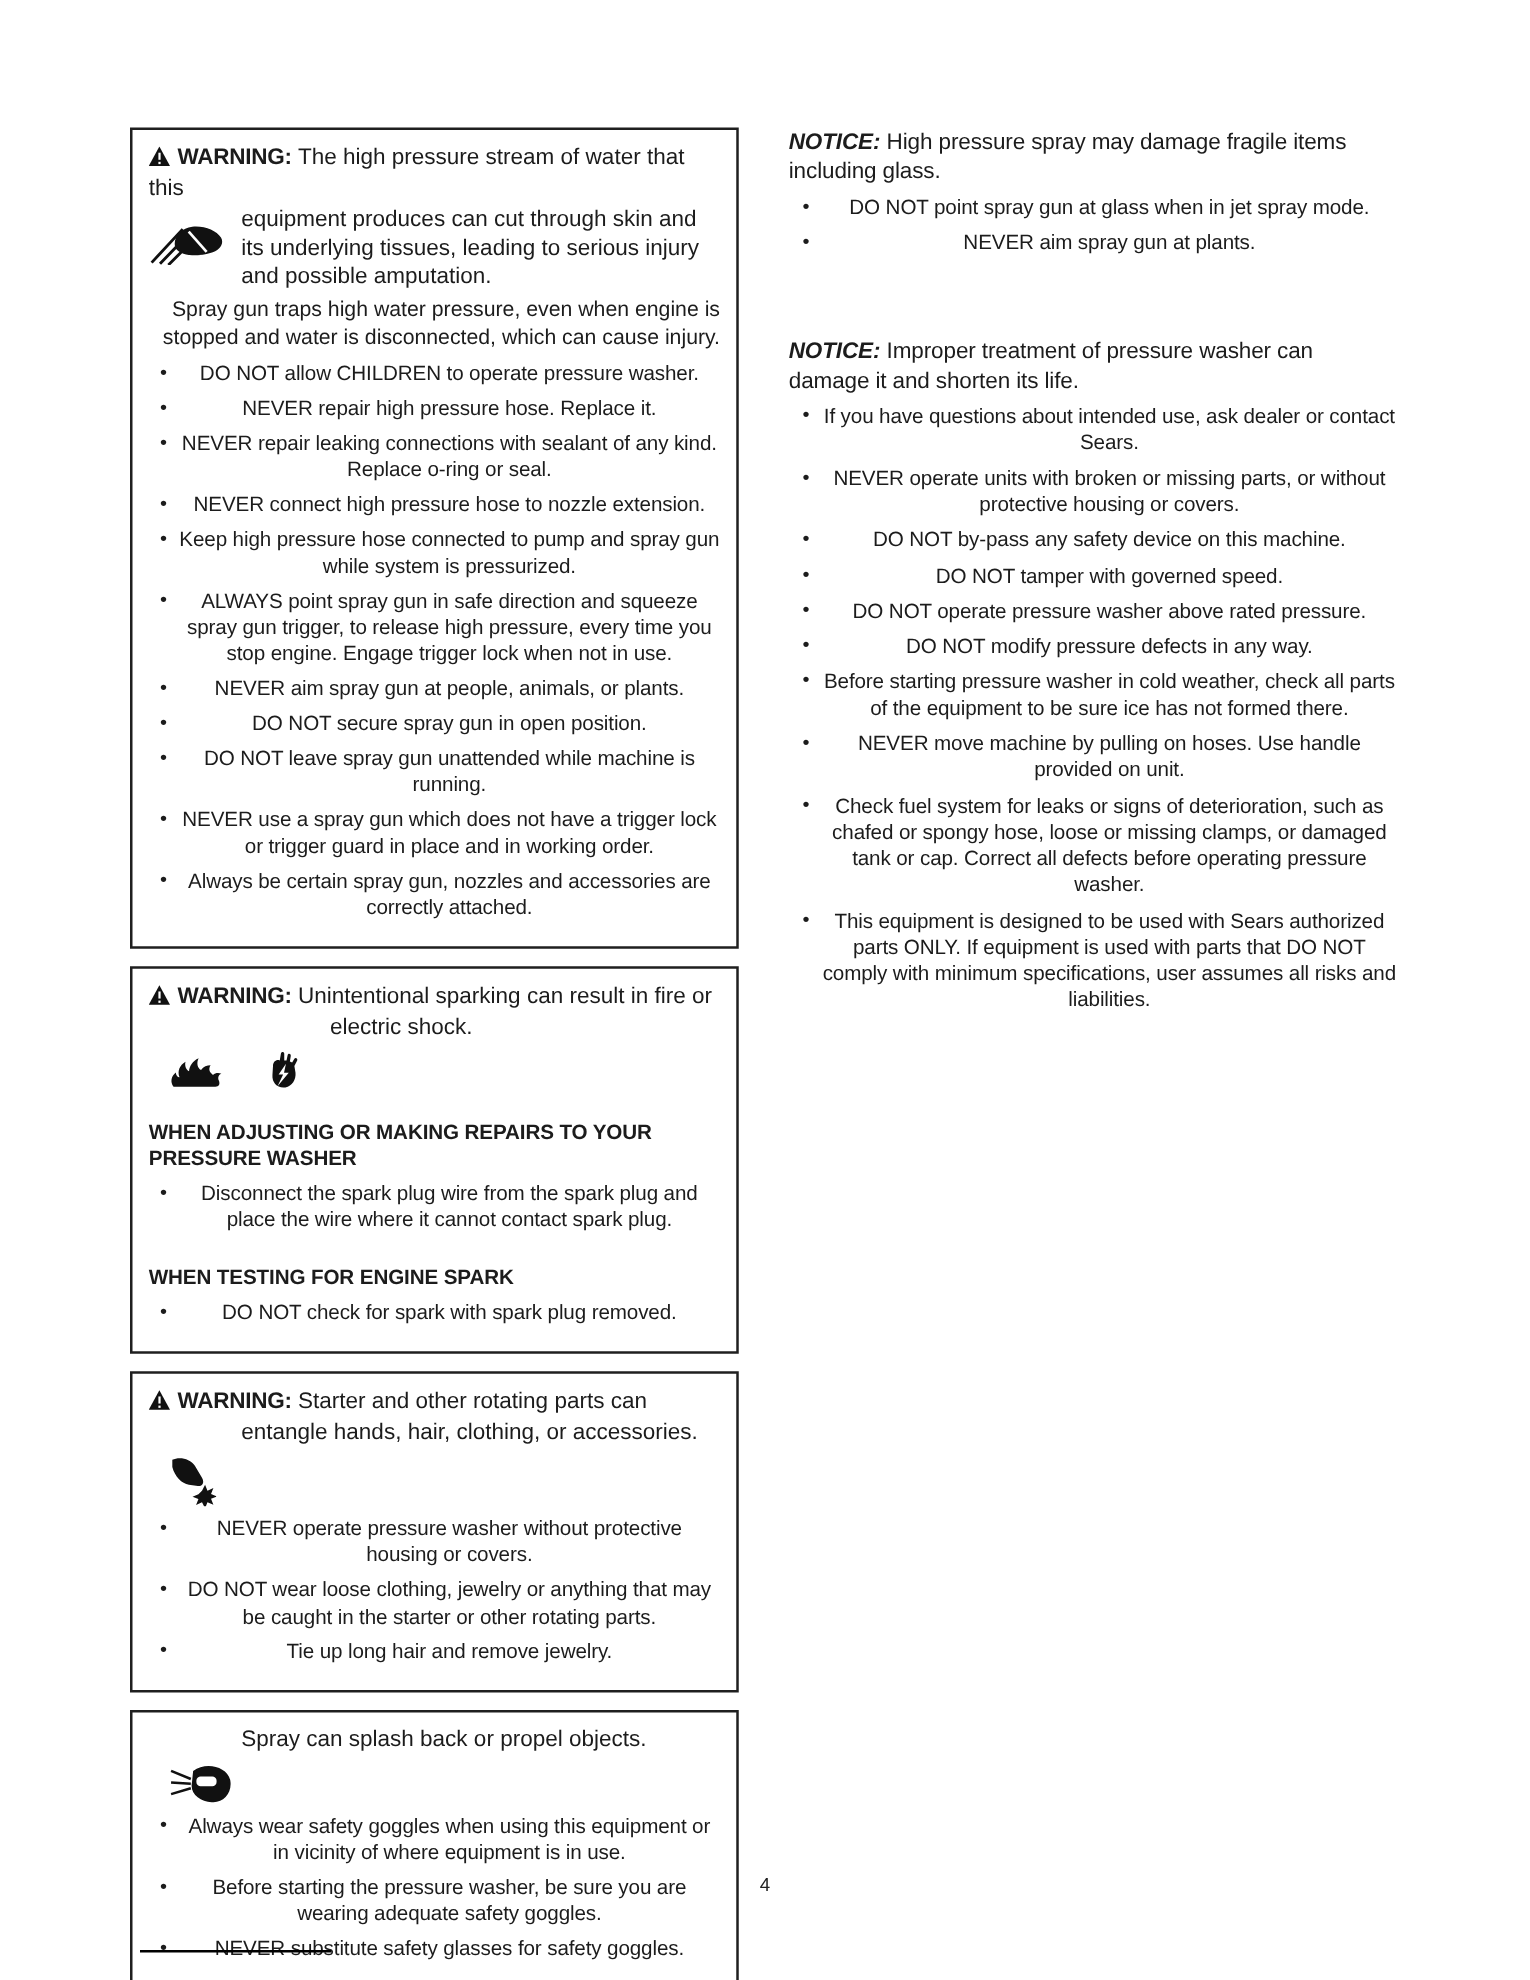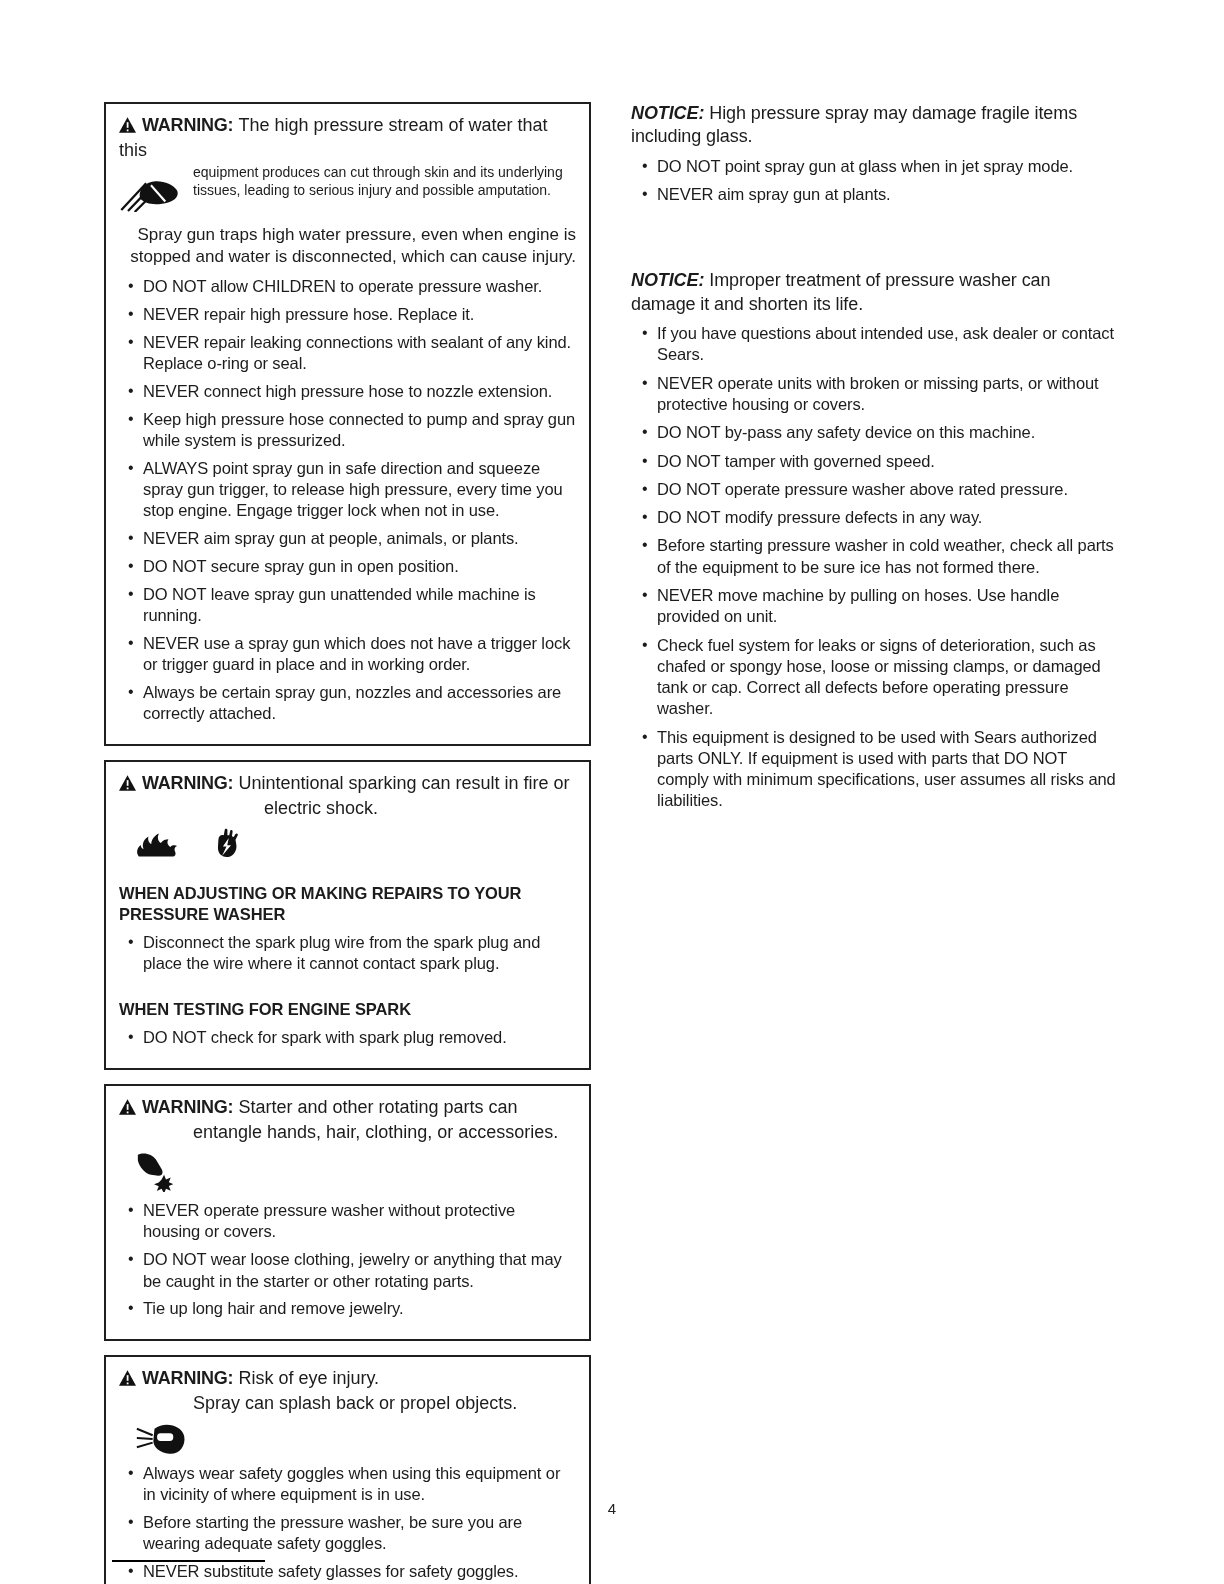--- a/index.html
+++ b/index.html
@@ -21,26 +21,26 @@
     background: #fff;
   }
 
   .warn-head { font-size: 18px; line-height: 1.28; }
   .warn-label { font-weight: bold; margin-right: 5px; letter-spacing: -0.2px; }
   .tri { display: inline-block; vertical-align: -2px; margin-right: 6px; }
 
   .cont-md { font-size: 18px; line-height: 1.28; margin-left: 74px; }
   .cont-lg { font-size: 18px; line-height: 1.28; margin-left: 145px; }
 
-  .warn-headwrap { font-size: 14px; line-height: 1.26; margin-top: 2px; }
+  .warn-headwrap { font-size: 18px; line-height: 1.26; margin-top: 2px; }
   .icon-float { float: left; width: 74px; height: 60px; padding-top: 4px; }
 
   .intro { font-size: 17px; line-height: 1.3; margin-top: 5px; clear: both; text-align: right; }
 
-  ul.bullets { list-style: none; margin-top: 8px; padding-left: 24px; }
+  ul.bullets { list-style: none; margin-top: 8px; padding-left: 24px; text-align: center; }
   ul.bullets li {
     position: relative; font-size: 16.5px; line-height: 1.29;
     margin-bottom: 6.5px; letter-spacing: -0.1px;
   }
   ul.bullets li::before {
     content: "\2022"; position: absolute; left: -15px; top: 0; font-size: 16px;
   }
 
   .icon-row { display: flex; align-items: flex-end; gap: 34px; margin: 6px 0 8px 16px; clear: both; }
   .subhead { font-size: 16.5px; font-weight: bold; line-height: 1.25; margin-top: 24px; letter-spacing: -0.1px; }
@@ -158,27 +158,20 @@
         </div>
         <ul class="bullets">
 
         <li>NEVER operate pressure washer without protective housing or covers.</li>
             <li>DO NOT wear loose clothing, jewelry or anything that may be caught in the starter or other rotating parts.</li>
             <li>Tie up long hair and remove jewelry.</li>
           </ul>
       </div>
 
       <div class="warning-box">
-        <p class="warn-head">
-          <span class="tri"><svg width="17" height="16" viewBox="0 0 24 22">
-                <path d="M12 0 L24 22 H0 Z" fill="#111"></path>
-                <rect x="10.9" y="7" width="2.5" height="8" fill="#fff"></rect>
-                <rect x="10.9" y="17.3" width="2.5" height="2.6" fill="#fff"></rect>
-              </svg></span><span class="warn-label">WARNING:</span><span>Risk of eye injury.</span>
-        </p>
         <div class="cont-md">Spray can splash back or propel objects.</div>
         <div class="icon-row">
           <span>
             <svg width="52" height="34" viewBox="0 0 56 36">
               <path d="M2 8 L19 15 M2 18 L19 19 M2 28 L19 23" stroke="#111" stroke-width="2.2" fill="none"></path>
               <path fill="#111" d="M21 8 C32 0 50 4 53 16 C55 27 47 36 37 35 C27 34 18 28 20 18 Z"></path>
               <rect x="23" y="12" width="19" height="10" rx="4.5" fill="#fff" stroke="#111" stroke-width="1.6"></rect>
             </svg>
           </span>
         </div>

